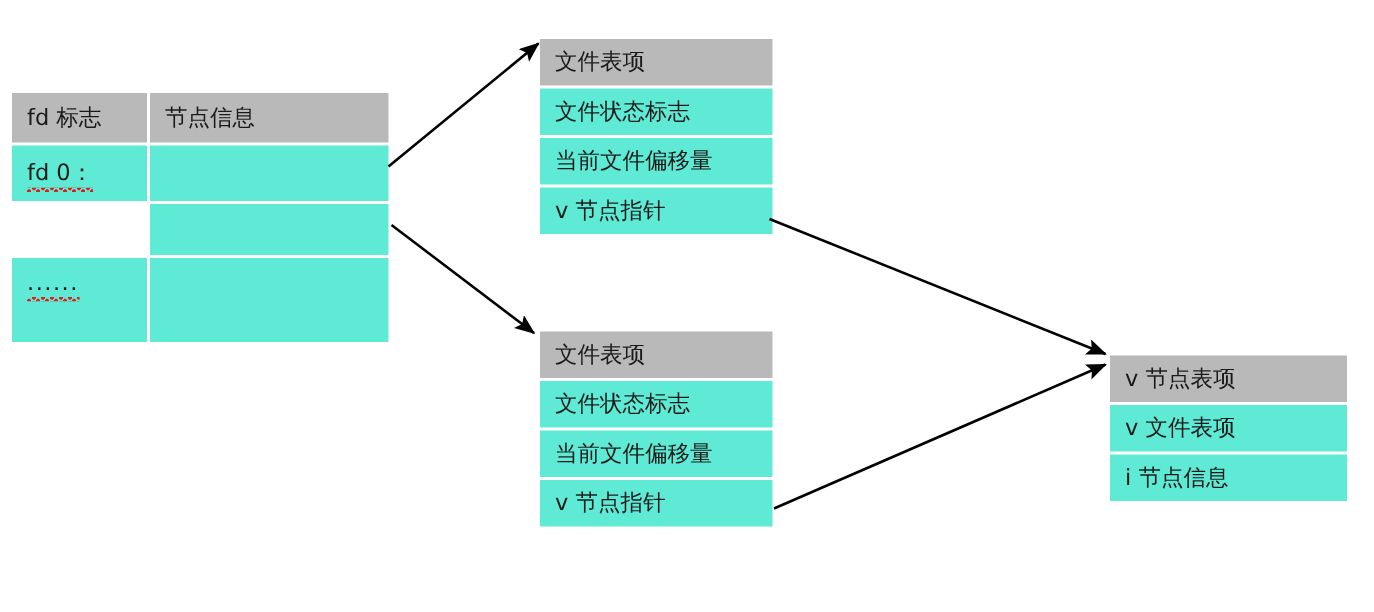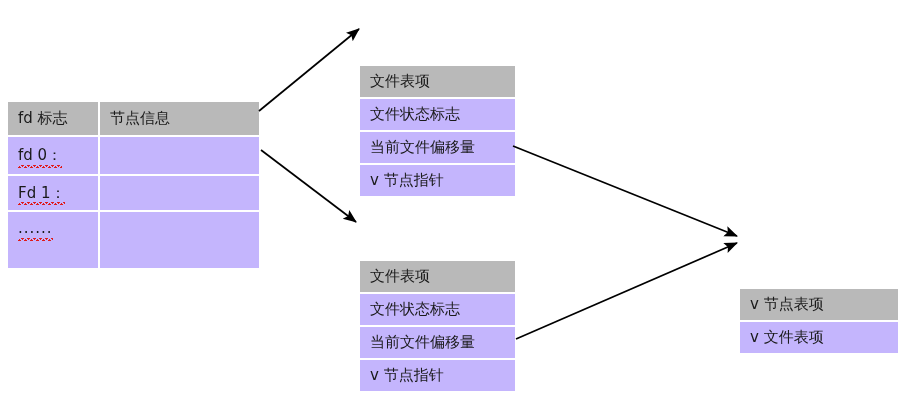--- a/index.html
+++ b/index.html
@@ -18,25 +18,24 @@
     position: absolute;
     left: 0;
     top: 0;
     width: 916px;
     height: 408px;
   }
   .table {
     position: absolute;
     border-collapse: separate;
     background: #ffffff;
-    margin-top: 40px;
   }
   .cell {
     position: absolute;
-    background: #c4b5fd;
+    background: #5eead4;
     box-sizing: border-box;
     display: flex;
     align-items: center;
     color: #1a1a1a;
     font-size: 15px;
     line-height: 1.1;
     padding-left: 10px;
     white-space: nowrap;
   }
   .cell.header {
@@ -65,21 +64,21 @@
   
   .t4 { width: 155px; height: 130px; }
   .t4 .cell { left: 0; width: 155px; }
   .t4 .q0 { top: 0px;  height: 31px; }
   .t4 .q1 { top: 33px; height: 31px; }
   .t4 .q2 { top: 66px; height: 31px; }
   .t4 .q3 { top: 99px; height: 31px; }
 
   #file-table-top    { left: 360px; top: 26px; }
   #file-table-bottom { left: 360px; top: 221px; }
-  #vnode-table       { left: 740px; top: 249px; width: 128px; }
+  #vnode-table       { left: 740px; top: 237px; width: 128px; }
   #vnode-table .cell { width: 158px; }
 
   
   .sq {
     position: relative;
     display: inline-block;
     text-align: center;
   }
   .sq::after {
     content: "";
@@ -114,23 +113,20 @@
 
   <div id="fd-table" class="table">
     <div class="cell header col-a r0">fd 标志</div>
     <div class="cell header col-b r0">节点信息</div>
 
     <div class="cell col-a r1">
         <span class="sq">fd 0：</span>
       </div>
     <div class="cell col-b r1 blank"></div>
 
-    <div class="cell col-a r2">
-        <span class="sq">Fd 1：</span>
-      </div>
     <div class="cell col-b r2 blank"></div>
 
     <div class="cell col-a r3" style="align-items:flex-start;padding-top:8px">
         <span class="sq dots">......</span>
       </div>
     <div class="cell col-b r3 blank"></div>
   </div>
 
   <div id="file-table-top" class="table t4">
     <div class="cell header q0">文件表项</div>
@@ -142,20 +138,21 @@
   <div id="file-table-bottom" class="table t4">
     <div class="cell header q0">文件表项</div>
     <div class="cell q1">文件状态标志</div>
     <div class="cell q2">当前文件偏移量</div>
     <div class="cell q3">v 节点指针</div>
   </div>
 
   <div id="vnode-table" class="table t4">
     <div class="cell header q0">v 节点表项</div>
     <div class="cell q1">v 文件表项</div>
+    <div class="cell q2">i 节点信息</div>
   </div>
 
   <svg id="svg-arrows" viewBox="0 0 916 408">
     <defs>
       <marker id="ah" markerWidth="9" markerHeight="9" refX="7.4" refY="3.2" orient="auto" markerUnits="strokeWidth">
         <path d="M0,0 L8,3.2 L0,6.4 L1.6,3.2 z" fill="#000000"></path>
       </marker>
     </defs>
     <g id="arrow-group" stroke="#000000" stroke-width="1.7" fill="none">
         <line x1="259" y1="111" x2="359" y2="29" marker-end="url(#ah)"></line>

